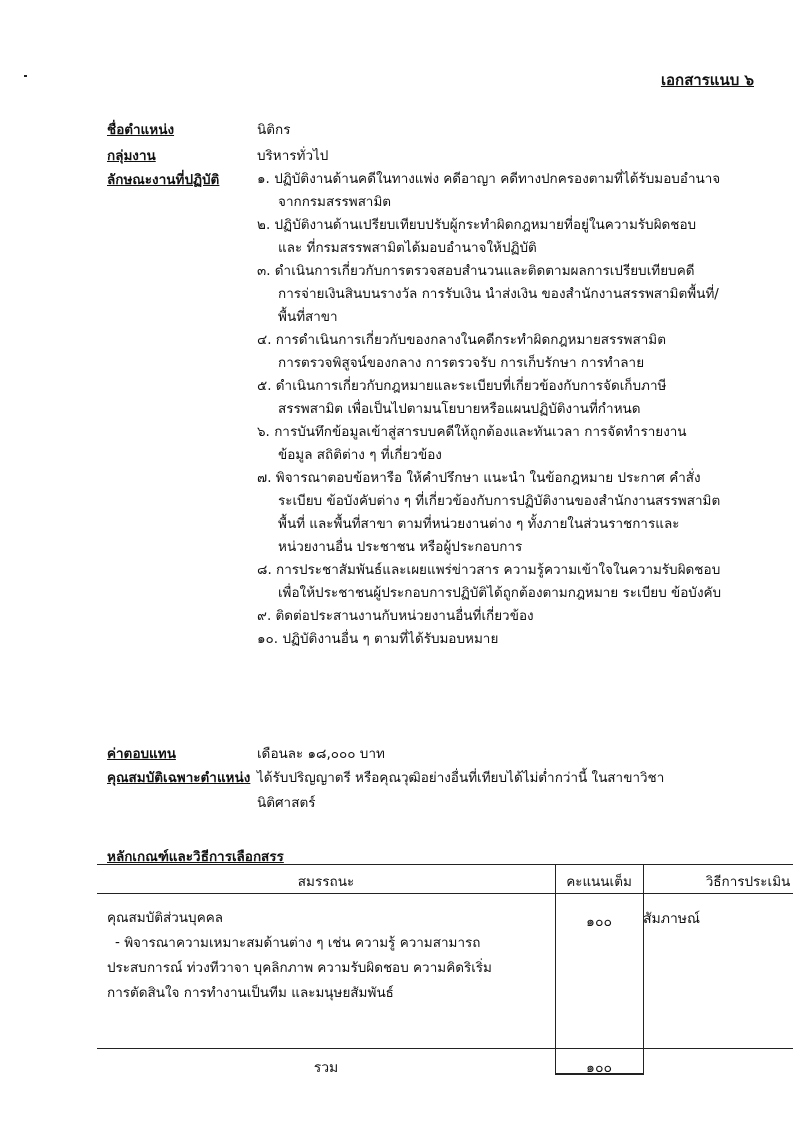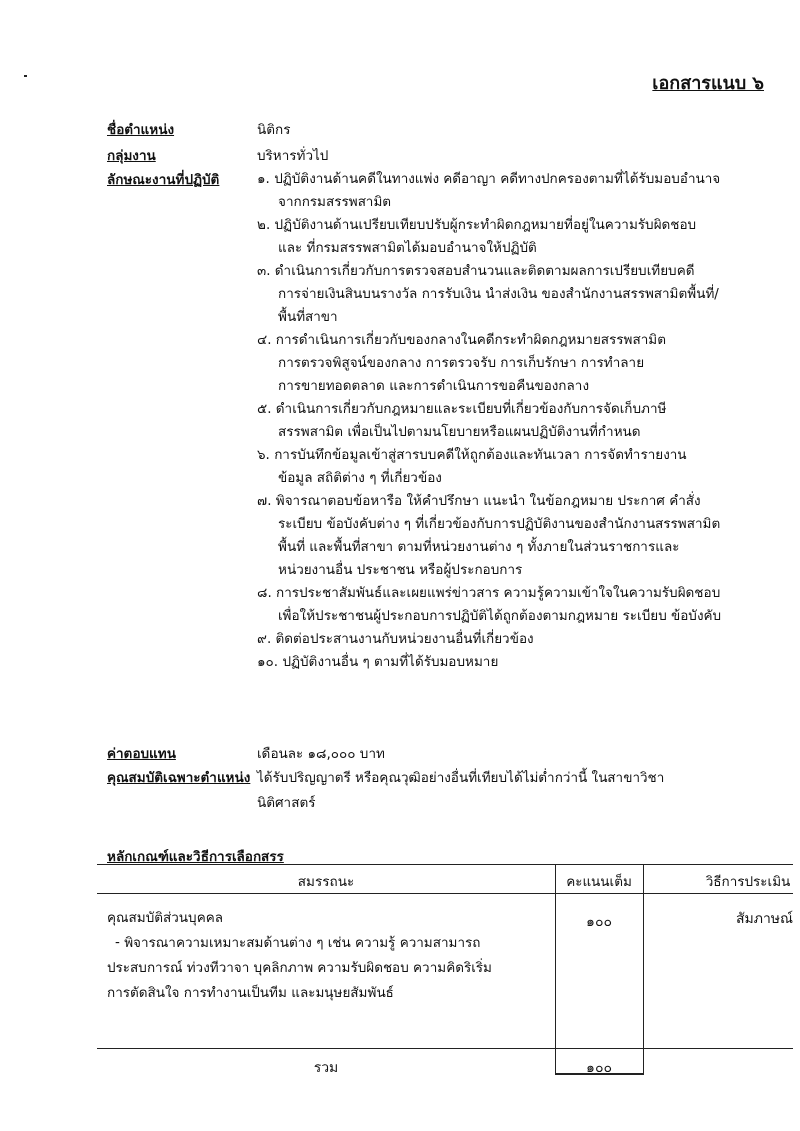--- a/index.html
+++ b/index.html
@@ -3,21 +3,21 @@
 <meta charset="utf-8">
 <style>
   html, body { margin: 0; padding: 0; background: #ffffff; }
   body {
     width: 800px; height: 1131px; position: relative; overflow: hidden;
     font-family: "DejaVu Sans", "Liberation Sans", sans-serif;
     color: #111; font-size: 13.5px;
   }
   .abs { position: absolute; }
   .dot { left: 24px; top: 75px; width: 3px; height: 2px; background: #222; }
-  .attach { right: 36px; top: 68px; font-weight: bold; text-decoration: underline; font-size: 18px; }
+  .attach { right: 46px; top: 68px; font-weight: bold; text-decoration: underline; font-size: 15px; }
   .label { left: 107px; font-weight: bold; text-decoration: underline; white-space: nowrap; font-size: 13.5px; text-align: center; }
   .val { left: 257px; white-space: nowrap; }
   .duties { left: 257px; top: 167px; width: 540px; }
   .duty { margin: 0; line-height: 23px; }
   .duty .cont { padding-left: 21px; display: block; }
   .qual { left: 257px; top: 765px; line-height: 25px; }
   .section-title { left: 107px; top: 845px; font-weight: bold; text-decoration: underline; }
   .line { position: absolute; background: #222; height: 1px; }
   .vline { position: absolute; background: #222; width: 1px; }
   .th { position: absolute; top: 870px; font-size: 13.5px; text-align: center; }
@@ -36,21 +36,21 @@
 
 <div class="abs label" style="top:144px">กลุ่มงาน</div>
 <div class="abs val" style="top:144px">บริหารทั่วไป</div>
 
 <div class="abs label" style="top:168px">ลักษณะงานที่ปฏิบัติ</div>
 
 <div class="abs duties">
   <div class="duty"><span>๑.</span> <span>ปฏิบัติงานด้านคดีในทางแพ่ง คดีอาญา คดีทางปกครองตามที่ได้รับมอบอำนาจ</span><span class="cont">จากกรมสรรพสามิต</span></div>
   <div class="duty"><span>๒.</span> <span>ปฏิบัติงานด้านเปรียบเทียบปรับผู้กระทำผิดกฎหมายที่อยู่ในความรับผิดชอบ</span><span class="cont">และ ที่กรมสรรพสามิตได้มอบอำนาจให้ปฏิบัติ</span></div>
   <div class="duty"><span>๓.</span> <span>ดำเนินการเกี่ยวกับการตรวจสอบสำนวนและติดตามผลการเปรียบเทียบคดี</span><span class="cont">การจ่ายเงินสินบนรางวัล  การรับเงิน นำส่งเงิน ของสำนักงานสรรพสามิตพื้นที่/</span><span class="cont">พื้นที่สาขา</span></div>
-  <div class="duty"><span>๔.</span> <span>การดำเนินการเกี่ยวกับของกลางในคดีกระทำผิดกฎหมายสรรพสามิต</span><span class="cont">การตรวจพิสูจน์ของกลาง การตรวจรับ การเก็บรักษา การทำลาย</span><span class="cont">การขายทอดตลาด และการดำเนินการขอคืนของกลาง</span></div>
+  <div class="duty"><span>๔.</span> <span>การดำเนินการเกี่ยวกับของกลางในคดีกระทำผิดกฎหมายสรรพสามิต</span><span class="cont">การตรวจพิสูจน์ของกลาง การตรวจรับ การเก็บรักษา การทำลาย</span></div>
   <div class="duty"><span>๕.</span> <span>ดำเนินการเกี่ยวกับกฎหมายและระเบียบที่เกี่ยวข้องกับการจัดเก็บภาษี</span><span class="cont">สรรพสามิต เพื่อเป็นไปตามนโยบายหรือแผนปฏิบัติงานที่กำหนด</span></div>
   <div class="duty"><span>๖.</span> <span>การบันทึกข้อมูลเข้าสู่สารบบคดีให้ถูกต้องและทันเวลา การจัดทำรายงาน</span><span class="cont">ข้อมูล สถิติต่าง ๆ ที่เกี่ยวข้อง</span></div>
   <div class="duty"><span>๗.</span> <span>พิจารณาตอบข้อหารือ ให้คำปรึกษา แนะนำ ในข้อกฎหมาย ประกาศ คำสั่ง</span><span class="cont">ระเบียบ ข้อบังคับต่าง ๆ ที่เกี่ยวข้องกับการปฏิบัติงานของสำนักงานสรรพสามิต</span><span class="cont">พื้นที่ และพื้นที่สาขา ตามที่หน่วยงานต่าง ๆ ทั้งภายในส่วนราชการและ</span><span class="cont">หน่วยงานอื่น ประชาชน หรือผู้ประกอบการ</span></div>
   <div class="duty"><span>๘.</span> <span>การประชาสัมพันธ์และเผยแพร่ข่าวสาร ความรู้ความเข้าใจในความรับผิดชอบ</span><span class="cont">เพื่อให้ประชาชนผู้ประกอบการปฏิบัติได้ถูกต้องตามกฎหมาย ระเบียบ ข้อบังคับ</span></div>
   <div class="duty"><span>๙.</span> <span>ติดต่อประสานงานกับหน่วยงานอื่นที่เกี่ยวข้อง</span></div>
   <div class="duty"><span>๑๐.</span> <span>ปฏิบัติงานอื่น ๆ ตามที่ได้รับมอบหมาย</span></div>
 </div>
 
 <div class="abs label" style="top:742px">ค่าตอบแทน</div>
 <div class="abs val" style="top:742px">เดือนละ ๑๘,๐๐๐ บาท</div>
@@ -75,16 +75,16 @@
 <div class="th" style="left:555px; width:88px;">คะแนนเต็ม</div>
 <div class="th" style="left:643px; width:150px;padding-left:30px;">วิธีการประเมิน</div>
 
 <div class="abs comp-text">
   <p>คุณสมบัติส่วนบุคคล</p>
   <p style="padding-left:8px">- พิจารณาความเหมาะสมด้านต่าง ๆ เช่น ความรู้ ความสามารถ</p>
   <p>ประสบการณ์ ท่วงทีวาจา บุคลิกภาพ ความรับผิดชอบ ความคิดริเริ่ม</p>
   <p>การตัดสินใจ การทำงานเป็นทีม และมนุษยสัมพันธ์</p>
 </div>
 <div class="cell" style="left:555px; width:88px; top:910px; text-align:center;">๑๐๐</div>
-<div class="cell" style="left:643px; width:150px; top:907px; text-align:right;">สัมภาษณ์</div>
+<div class="cell" style="left:643px; width:150px; top:907px; text-align:left;">สัมภาษณ์</div>
 
 <div class="cell" style="left:97px; width:458px; top:1056px; text-align:center;">รวม</div>
 <div class="cell" style="left:555px; width:88px; top:1056px; text-align:center;">๑๐๐</div>
 
 </body></html>

